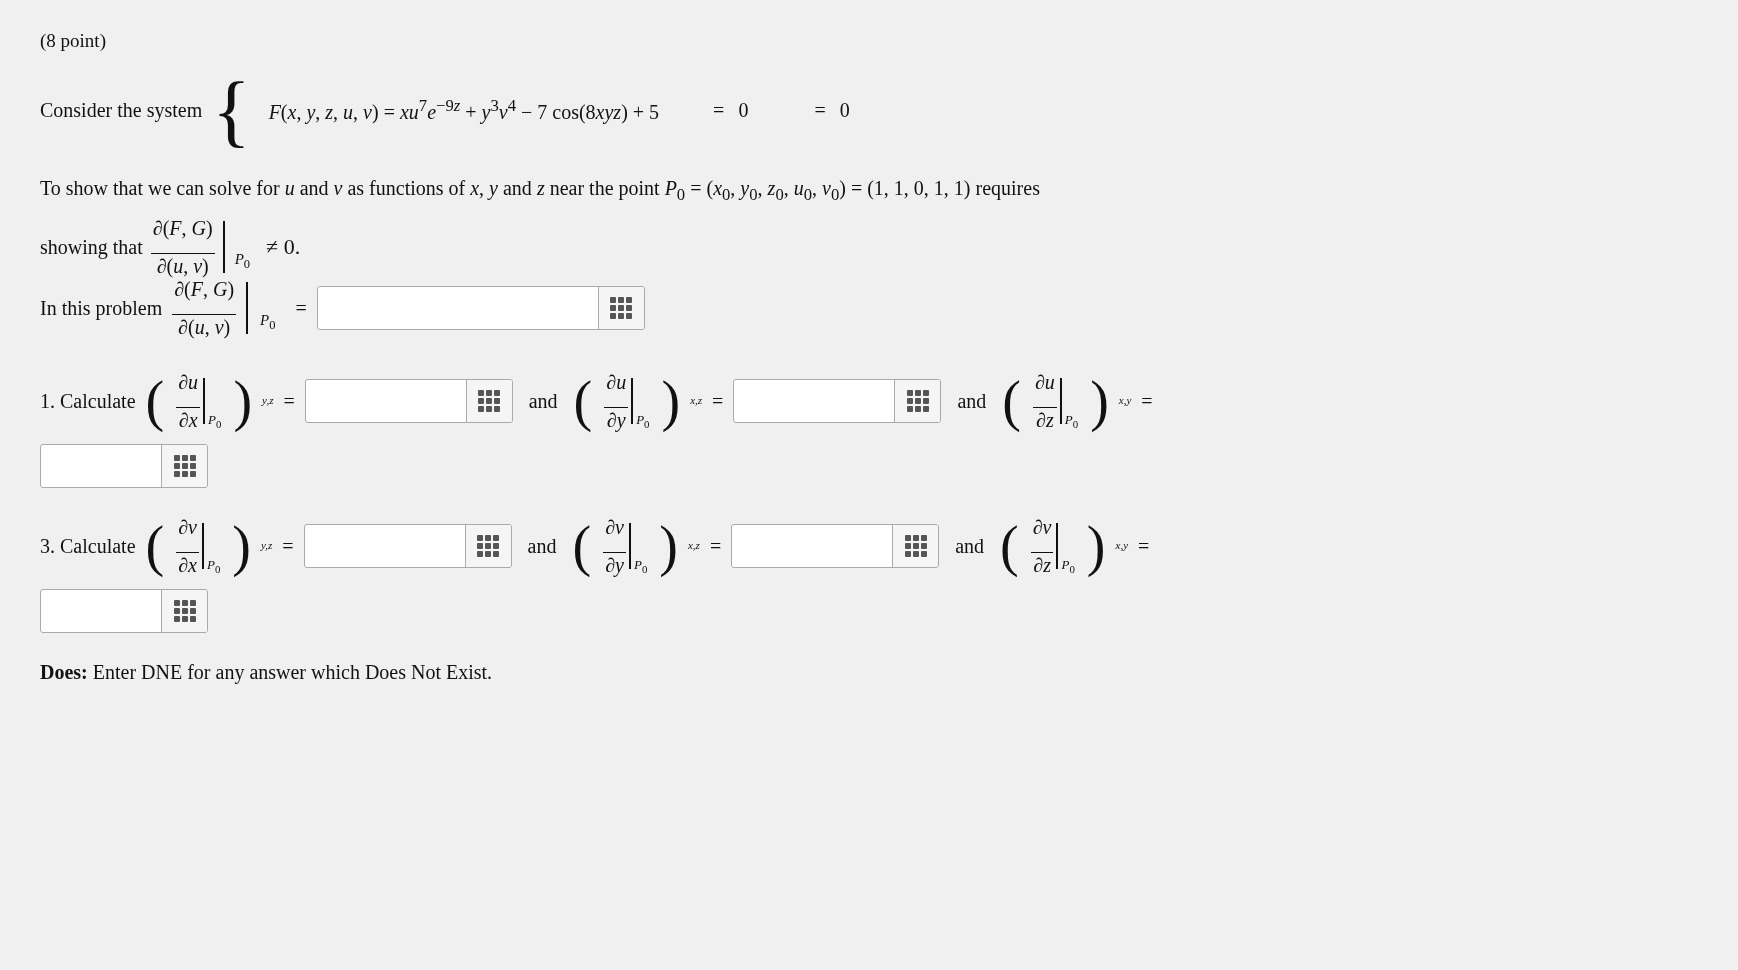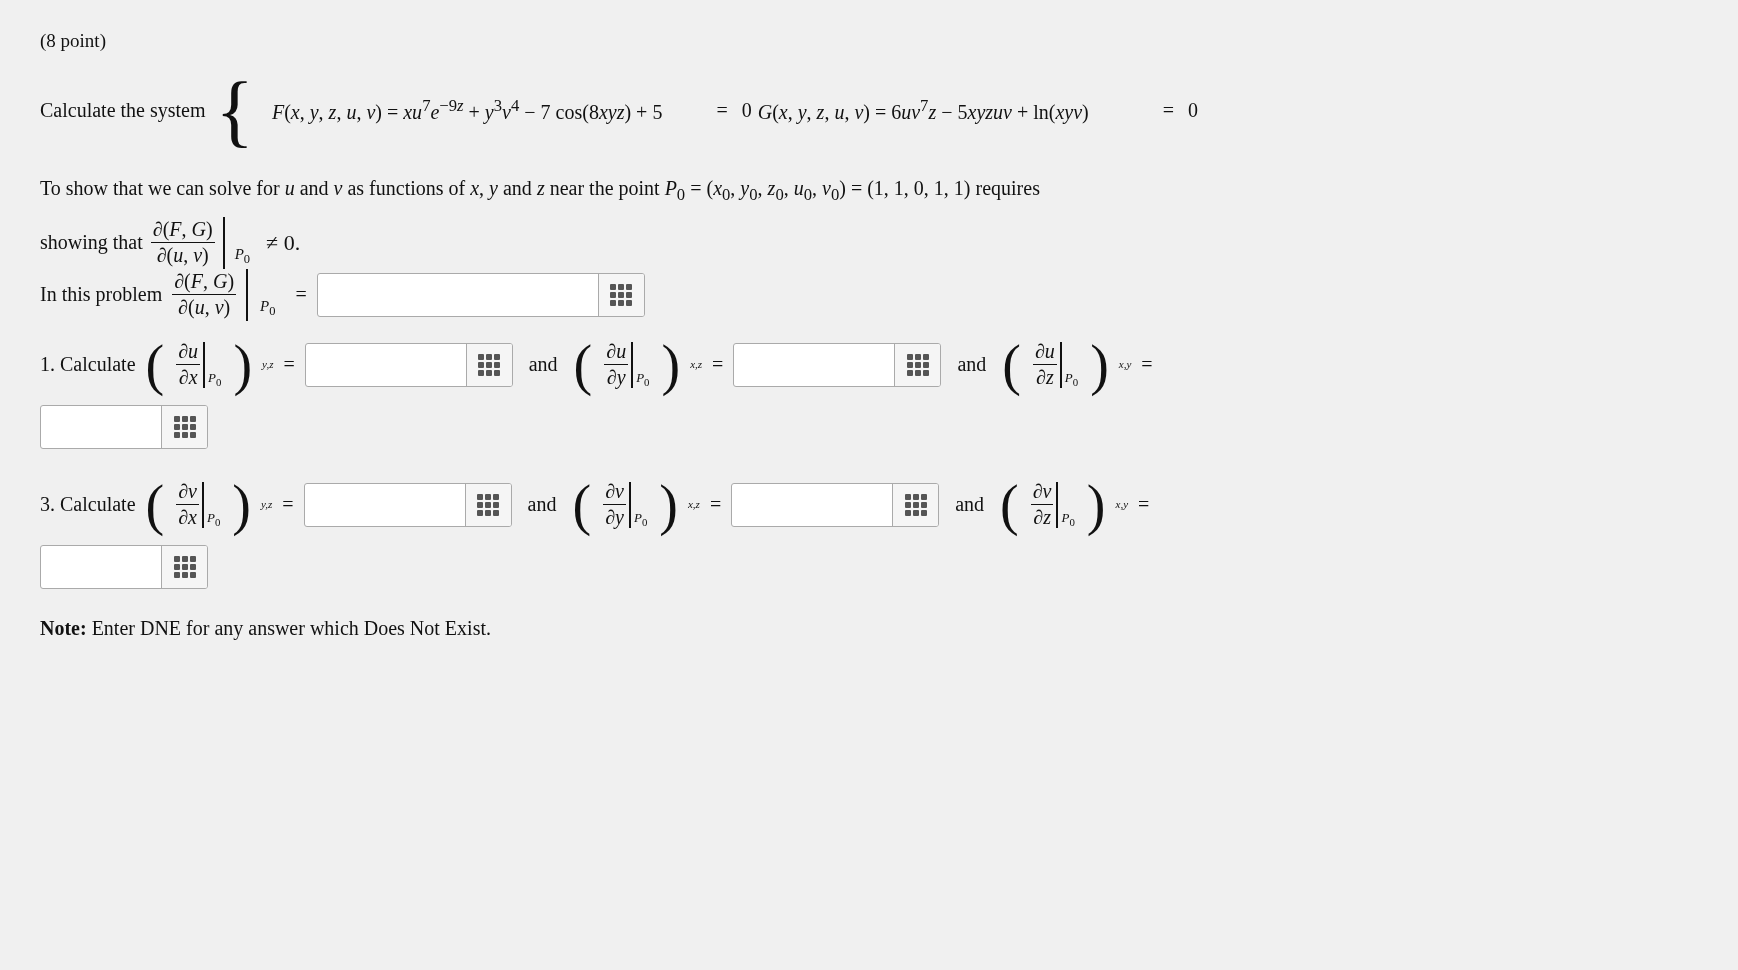--- a/index.html
+++ b/index.html
@@ -67,34 +67,34 @@
 
     .frac {
       display: inline-flex;
       flex-direction: column;
       align-items: center;
       vertical-align: middle;
     }
 
     .frac-num {
       border-bottom: 1.5px solid #111;
-      padding: 0 2px 1px 2px;
+      padding: 0 2px 13px 2px;
       text-align: right;
     }
 
     .frac-den {
       padding: 1px 2px 0 2px;
       text-align: center;
     }
 
     .in-this-row {
       display: flex;
       align-items: center;
       gap: 10px;
-      margin-bottom: 16px;
+      margin-bottom: 32px;
       font-size: 20px;
     }
 
     .answer-box {
       display: inline-flex;
       align-items: center;
       border: 1.5px solid #aaa;
       background: #fff;
       border-radius: 3px;
       height: 44px;
@@ -204,34 +204,31 @@
       gap: 10px;
       margin-top: 4px;
     }
   </style>
 </head>
 <body>
 
 <div class="point-label">(8 point)</div>
 
 <div class="consider-row">
-  <span class="consider-label">Calculate the system</span>
+  <span class="consider-label">Consider the system</span>
   <span class="brace">{</span>
   <div class="equations-block">
     <div class="eq-line">
       <span>
         <i>F</i>(<i>x</i>, <i>y</i>, <i>z</i>, <i>u</i>, <i>v</i>) = <i>xu</i><sup>7</sup><i>e</i><sup>−9<i>z</i></sup> + <i>y</i><sup>3</sup><i>v</i><sup>4</sup> − 7 cos(8<i>xyz</i>) + 5
       </span>
       <span style="margin-left: 40px;">=</span>
       <span>0</span>
     </div>
     <div class="eq-line">
-      <span>
-        <i>G</i>(<i>x</i>, <i>y</i>, <i>z</i>, <i>u</i>, <i>v</i>) = 6<i>uv</i><sup>7</sup><i>z</i> − 5<i>xyzuv</i> + ln(<i>xyv</i>)
-      </span>
       <span style="margin-left: 60px;">=</span>
       <span>0</span>
     </div>
   </div>
 </div>
 
 <div class="paragraph-text">
   To show that we can solve for <i>u</i> and <i>v</i> as functions of <i>x</i>, <i>y</i> and <i>z</i> near the point <i>P</i><sub>0</sub> = (<i>x</i><sub>0</sub>, <i>y</i><sub>0</sub>, <i>z</i><sub>0</sub>, <i>u</i><sub>0</sub>, <i>v</i><sub>0</sub>) = (1, 1, 0, 1, 1) requires
 </div>
 
@@ -479,15 +476,15 @@
           <div class="grid-dot"></div>
             <div class="grid-dot"></div>
             <div class="grid-dot"></div>
         </div>
       </div>
     </div>
   </div>
 </div>
 
 <div class="note-text">
-  <span class="note-bold">Note:</span>
+  <span class="note-bold">Does:</span>
   <span>Enter DNE for any answer which Does Not Exist.</span>
 </div>
 
 </body></html>

